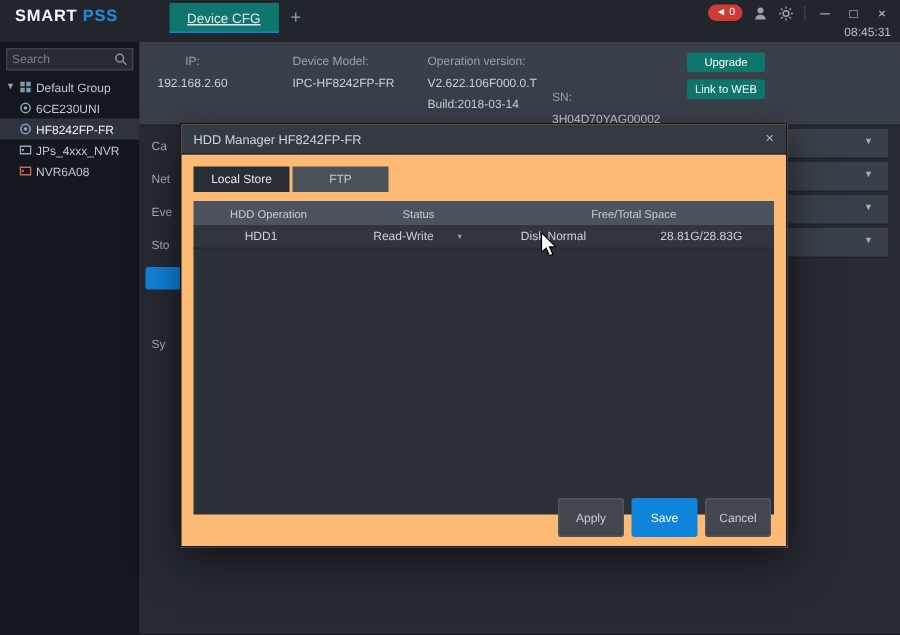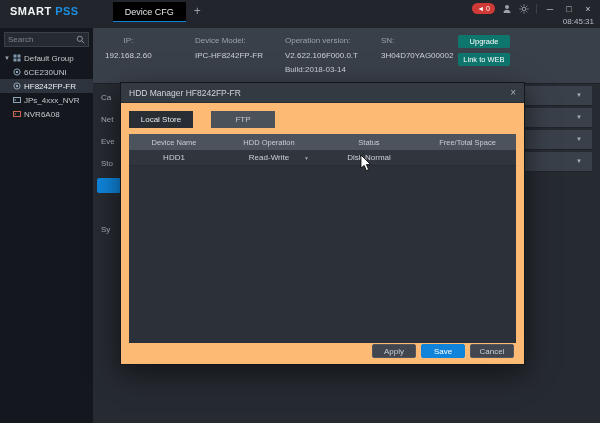--- a/index.html
+++ b/index.html
@@ -7,21 +7,21 @@
   .app {
     position:relative; width:600px; height:423px; overflow:hidden;
     font-family:"Liberation Sans", sans-serif; background:#272b32; color:#c6cbd1;
     -webkit-font-smoothing:antialiased;
   }
   
   .titlebar { position:absolute; top:0; left:0; width:600px; height:28px; background:#22262c; display:flex; }
   .brand { margin:5px 0 16px 10px; font-size:11px; font-weight:bold; letter-spacing:.5px; white-space:nowrap; }
   .brand-smart { color:#f2f4f6; }
   .brand-pss { color:#1e8fe0; }
-  .tb-tab { margin:2px 0 0 34px; height:20px; padding:0 12px; display:flex; align-items:center; font-size:9px; color:#e3e6ea; background:#000000; border-bottom:1px solid #0f84da; }
+  .tb-tab { margin:2px 0 0 34px; height:20px; padding:0 12px; display:flex; align-items:center; font-size:9px; color:#e3e6ea; background:#0f766e; border-bottom:1px solid #0f84da;text-decoration:underline; }
   .tb-plus { margin:4px 0 0 8px; font-size:12px; color:#9aa0a8; }
   .tb-right { margin-left:auto; display:flex; flex-direction:column; align-items:flex-end; padding:3px 6px 0 0; }
   .tb-icons { display:flex; align-items:center; gap:7px; }
   .alarm-badge { background:#d03a36; color:#fff; border-radius:7px; height:11px; padding:0 5px; font-size:7px; display:flex; align-items:center; gap:2px; }
   .tb-icon { display:flex; align-items:center; }
   .tb-divider { width:1px; height:10px; background:#3a3f46; }
   .winctl { font-size:9px; color:#c1c6cc; width:12px; text-align:center; }
   .tb-time { font-size:8px; color:#b9bec5; margin-top:3px; }
   
   .sidebar { position:absolute; top:28px; left:0; width:93px; height:395px; background:#14171d; }
@@ -36,45 +36,45 @@
   .expand-icon { font-size:6px; color:#9aa1a9; }
   .dev-icon { display:flex; color:#8fa6b8; }
   .dev-icon.red { color:#c96a50; }
   .grp-icon { display:flex; }
   
   .main { position:absolute; top:28px; left:93px; width:507px; height:395px; background:#262a31; }
   .info-strip { position:absolute; top:0; left:0; width:507px; height:56px; background:#3a404a; border-bottom:1px solid #1d2127; }
   .info-col { position:absolute; top:8px; font-size:8px; }
   .info-col .lbl { color:#9ba2ab; margin-bottom:6px; }
   .info-col .val { color:#ccd1d7; margin-bottom:5px; }
-  .col-ip { left:12px;text-align:center; } .col-model { left:102px; } .col-sw { left:192px; } .col-sn { left:288px; }
+  .col-ip { left:12px;text-align:center; } .col-model { left:102px; } .col-sw { left:192px; } .col-sn { left:275px;margin-top:24px; }
   .info-actions { position:absolute; right:90px; top:7px; display:flex; flex-direction:column; gap:5px; }
   .mini-btn { width:52px; height:13px; background:#0f766e; border:none; border-radius:2px; color:#fff; font-size:7.5px; font-family:inherit; display:flex; align-items:center; justify-content:center; }
   .config { position:absolute; top:56px; left:0; width:507px; height:339px; background:#262a31; }
   .nav-frag { position:absolute; left:8px; height:14px; display:flex; align-items:center; font-size:8px; color:#aab0b8; white-space:nowrap; }
   .nav-selected { position:absolute; left:4px; top:94px; width:24px; height:15px; background:#0f84da; border-radius:2px; }
   .acc-row { position:absolute; left:27px; width:472px; height:20px; background:#3a4049; border-bottom:1px solid #21252b; }
   .acc-chevron { position:absolute; right:10px; top:6px; font-size:6px; color:#a7adb5; }
   
   .modal { position:absolute; left:120px; top:82px; width:405px; height:283px; background:#fdba74; border:1px solid #14171b; box-shadow:0 8px 26px rgba(0,0,0,.55); z-index:20; }
   .modal-header { height:20px; background:#343a42; display:flex; align-items:center; padding:0 8px; font-size:8.5px; color:#d2d6db; border-bottom:1px solid #262b31; }
   .modal-close { margin-left:auto; color:#aab0b7; font-size:10px; }
-  .mtabs { display:flex; gap:18px; margin:8px 0 0 8px; }
+  .mtabs { display:flex; gap:2px; margin:8px 0 0 8px; }
   .mtab { min-width:64px; height:17px; padding:0 8px; display:flex; align-items:center; justify-content:center; font-size:8px; background:#4c525a; color:#c3c8ce; }
   .mtab.active { background:#292e35; color:#e5e8ec; }
   .mtable { margin:6px 8px 0 8px; }
   .thead { display:flex; height:16px; background:#4d535c; }
   .th { display:flex; align-items:center; justify-content:center; font-size:7.5px; color:#c9cdd3; }
   .c1 { width:90px; } .c2 { width:100px; } .c3 { width:100px; } .c4 { flex:1; }
   .trow { display:flex; height:16px; background:#31363e; border-bottom:1px solid #272c33; }
   .td { display:flex; align-items:center; justify-content:center; font-size:8px; color:#ccd0d6; position:relative; }
   .dd-arrow { position:absolute; right:10px; top:5px; font-size:5px; color:#9aa1a9; }
   .tbody-rest { height:177px; background:#2c3139; }
   .modal-actions { position:absolute; right:10px; bottom:6px; display:flex; gap:5px; }
-  .btn { min-width:44px; height:14px; padding:0 8px; font-size:8px; font-family:inherit; background:#42474f; color:#c9cdd3; border:1px solid #51565e; border-radius:2px; display:flex; align-items:center; justify-content:center; }
+  .btn { min-width:44px; height:26px; padding:0 8px; font-size:8px; font-family:inherit; background:#42474f; color:#c9cdd3; border:1px solid #51565e; border-radius:2px; display:flex; align-items:center; justify-content:center; }
   .btn.primary { background:#0f84da; border-color:#0f84da; color:#fff; }
   .cursor { position:absolute; left:360px; top:155px; z-index:40; }
 </style>
 </head>
 <body>
 
 <div class="app">
 
   <header class="titlebar">
     <div class="brand">
@@ -229,32 +229,32 @@
       <span class="modal-close">×</span>
     </div>
 
     <div class="mtabs">
       <div class="mtab active">Local Store</div>
       <div class="mtab">FTP</div>
     </div>
 
     <div class="mtable">
       <div class="thead">
-        <div class="th c1">Device Name</div>
         <div class="th c2">HDD Operation</div>
         <div class="th c3">Status</div>
         <div class="th c4">Free/Total Space</div>
       </div>
       <div class="trow">
         <div class="td c1">HDD1</div>
         <div class="td c2">
           <span>Read-Write</span>
           <span class="dd-arrow">▼</span>
         </div>
         <div class="td c3">Disk Normal</div>
+        <div class="td c4">28.81G/28.83G</div>
       </div>
       <div class="tbody-rest"></div>
     </div>
 
     <div class="modal-actions">
       <button class="btn">Apply</button>
       <button class="btn primary">Save</button>
       <button class="btn">Cancel</button>
     </div>
   </div>

